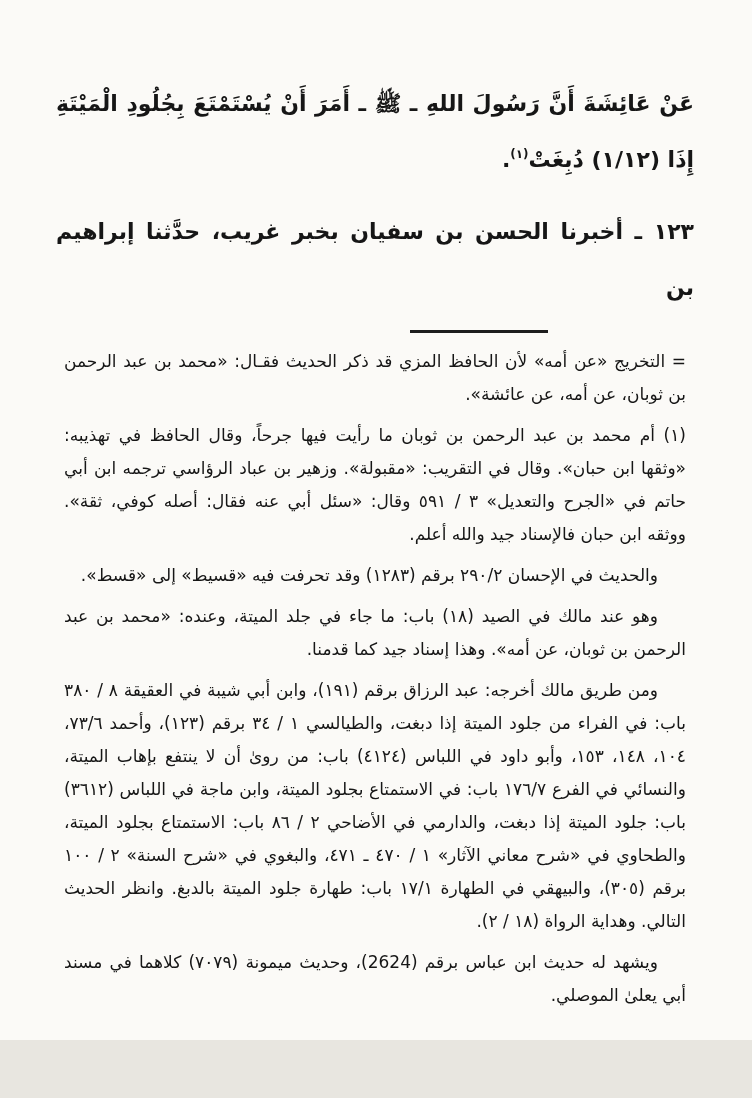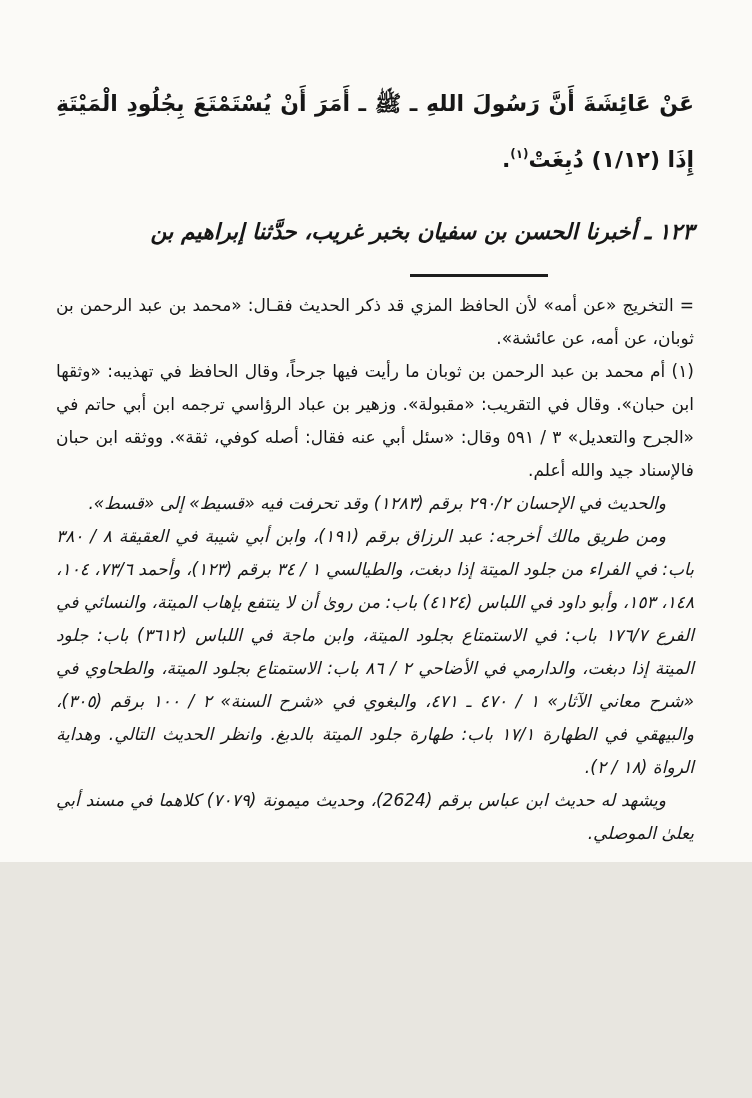--- a/index.html
+++ b/index.html
@@ -4,63 +4,63 @@
 <style>
   html, body {
     margin: 0;
     padding: 0;
     background: #e8e6e0;
     font-family: "DejaVu Sans", sans-serif;
   }
   .page {
     position: relative;
     width: 752px;
-    height: 862px;
+    height: 1040px;
     margin: 0 auto;
     box-sizing: border-box;
     background: #fbfaf7;
     color: #161616;
     direction: rtl;
     padding: 76px 58px 0 56px;
     overflow: hidden;
   }
   
   .main-text p {
     margin: 0;
     font-size: 22px;
     font-weight: 700;
     line-height: 56px;
     text-align: justify;
     text-justify: inter-word;
   }
   .main-text p.continuation { margin-bottom: 16px; }
-  .main-text p.new-hadith   { margin-bottom: 14px; font-style: italic; }
+  .main-text p.new-hadith   { margin-bottom: 14px; }
   .fn-ref {
     font-size: 12px;
     font-weight: 700;
     vertical-align: 9px;
     line-height: 0;
   }
   
   .fn-separator {
     width: 138px;
     height: 0;
     border-top: 3px solid #1d1d1d;
     margin: 6px 146px 12px auto; 
   }
   
   .footnotes p {
-    margin: 0;
+    margin: 8px;
     font-size: 17px;
     line-height: 33px;
     font-weight: 500;
     text-align: justify;
     text-justify: inter-word;
   }
-  .footnotes p.indent { text-indent: 28px; font-style: italic; }
+  .footnotes p.indent { text-indent: 28px; }
   
   .page-number {
     margin-top: 30px;
     text-align: center;
     font-size: 19px;
     font-weight: 700;
     letter-spacing: 2px;
   }
 </style>
 </head>
@@ -73,19 +73,20 @@
 
     <p class="new-hadith">١٢٣ ـ أخبرنا الحسن بن سفيان بخبر غريب، حدَّثنا إبراهيم بن</p>
   </div>
 
   <div class="fn-separator"></div>
 
   <div class="footnotes">
     <p>= التخريج «عن أمه» لأن الحافظ المزي قد ذكر الحديث فقـال: «محمد بن عبد الرحمن بن ثوبان، عن أمه، عن عائشة».</p>
     <p>(١) أم محمد بن عبد الرحمن بن ثوبان ما رأيت فيها جرحاً، وقال الحافظ في تهذيبه: «وثقها ابن حبان». وقال في التقريب: «مقبولة». وزهير بن عباد الرؤاسي ترجمه ابن أبي حاتم في «الجرح والتعديل» ٣ / ٥٩١ وقال: «سئل أبي عنه فقال: أصله كوفي، ثقة». ووثقه ابن حبان فالإسناد جيد والله أعلم.</p>
     <p class="indent">والحديث في الإحسان ٢٩٠/٢ برقم (١٢٨٣) وقد تحرفت فيه «قسيط» إلى «قسط».</p>
+    <p class="indent">وهو عند مالك في الصيد (١٨) باب: ما جاء في جلد الميتة، وعنده: «محمد بن عبد الرحمن بن ثوبان، عن أمه». وهذا إسناد جيد كما قدمنا.</p>
     <p class="indent">ومن طريق مالك أخرجه: عبد الرزاق برقم (١٩١)، وابن أبي شيبة في العقيقة ٨ / ٣٨٠ باب: في الفراء من جلود الميتة إذا دبغت، والطيالسي ١ / ٣٤ برقم (١٢٣)، وأحمد ٧٣/٦، ١٠٤، ١٤٨، ١٥٣، وأبو داود في اللباس (٤١٢٤) باب: من روىٰ أن لا ينتفع بإهاب الميتة، والنسائي في الفرع ١٧٦/٧ باب: في الاستمتاع بجلود الميتة، وابن ماجة في اللباس (٣٦١٢) باب: جلود الميتة إذا دبغت، والدارمي في الأضاحي ٢ / ٨٦ باب: الاستمتاع بجلود الميتة، والطحاوي في «شرح معاني الآثار» ١ / ٤٧٠ ـ ٤٧١، والبغوي في «شرح السنة» ٢ / ١٠٠ برقم (٣٠٥)، والبيهقي في الطهارة ١٧/١ باب: طهارة جلود الميتة بالدبغ. وانظر الحديث التالي. وهداية الرواة (١٨ / ٢).</p>
     <p class="indent">ويشهد له حديث ابن عباس برقم (2624)، وحديث ميمونة (٧٠٧٩) كلاهما في مسند أبي يعلىٰ الموصلي.</p>
   </div>
 
   <div class="page-number">٢٢٨</div>
 
 </div>
 
 </body></html>

